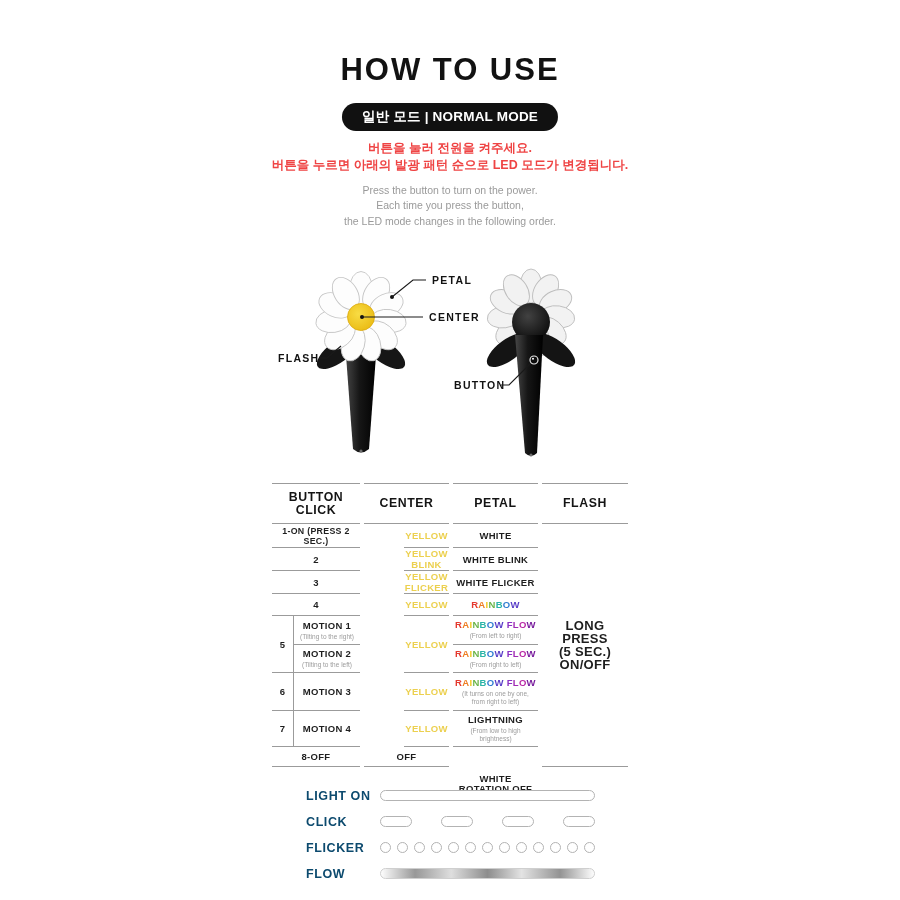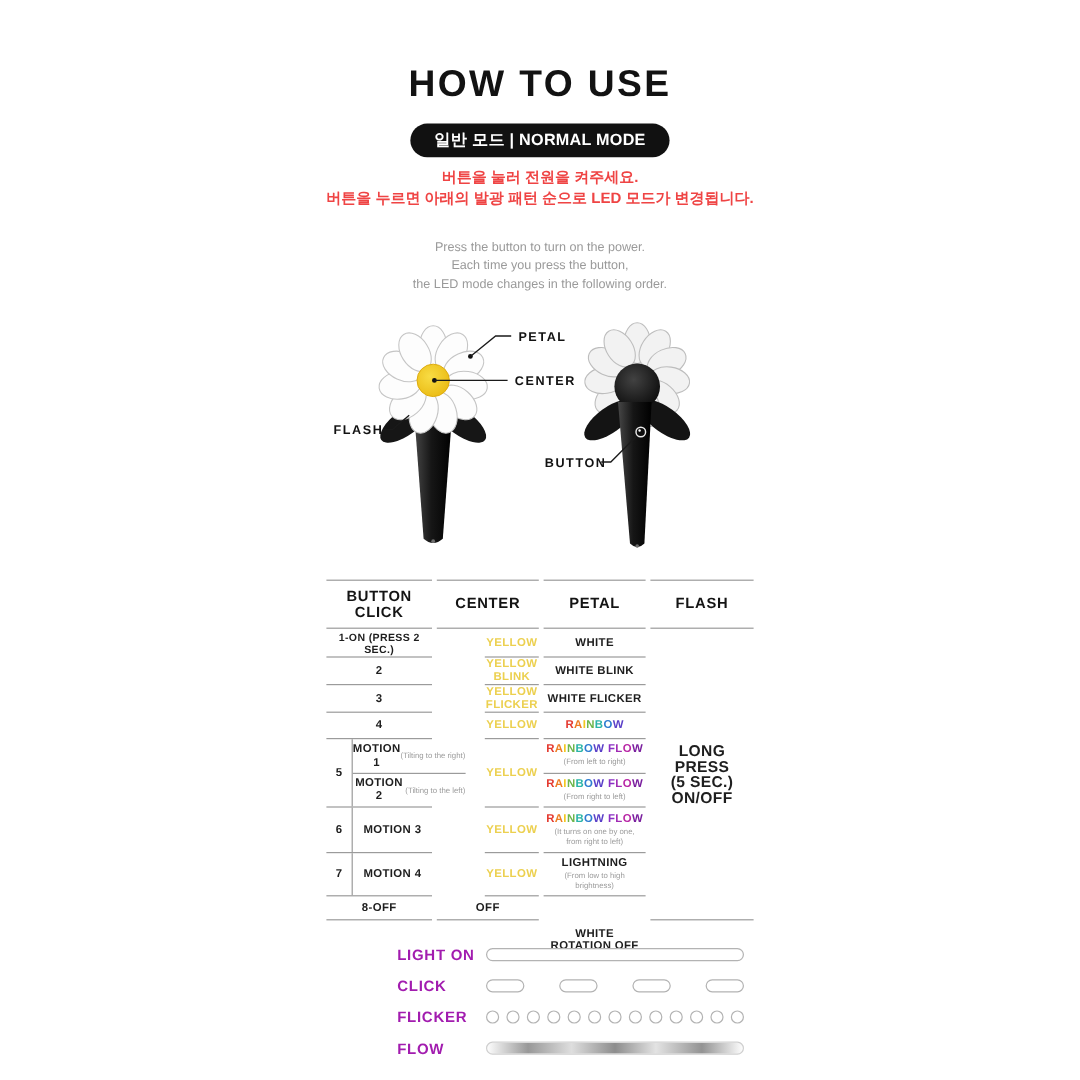--- a/index.html
+++ b/index.html
@@ -9,21 +9,21 @@
   
   .page-title{position:absolute;top:52px;left:0;width:100%;text-align:center;
               font-size:31px;font-weight:bold;letter-spacing:2px;color:#121212;}
   .mode-badge{position:absolute;top:103px;left:50%;transform:translateX(-50%);
               background:var(--badge-bg,#111);color:#fff;height:28px;line-height:28px;
               border-radius:15px;padding:0 20px;font-size:13.5px;font-weight:bold;
               letter-spacing:.2px;white-space:nowrap;}
   .ko-lines{position:absolute;top:140px;left:0;width:100%;text-align:center;
             font-size:12.5px;font-weight:bold;line-height:17px;color:#ef4444;}
   .en-lines{position:absolute;top:183px;left:0;width:100%;text-align:center;
-            font-size:10.5px;line-height:15.3px;color:#9a9a9a;margin-top:16px;}
+            font-size:10.5px;line-height:15.3px;color:#9a9a9a;}
 
   
   .diagram{position:absolute;left:250px;top:250px;width:400px;height:230px;}
   .diagram text{font-family:"Liberation Sans",sans-serif;font-size:10.5px;font-weight:bold;
                 letter-spacing:1.3px;fill:#121212;}
   .diagram .lbl-line{stroke:#1a1a1a;stroke-width:1.1;fill:none;}
 
   
   .t-wrap{position:absolute;left:272px;top:483px;width:356px;height:283px;}
   .t-col{position:absolute;top:0;display:flex;flex-direction:column;
@@ -38,28 +38,28 @@
   .td{font-size:9.5px;font-weight:bold;letter-spacing:.3px;color:#1e1e1e;}
   .yellow{color:var(--yellow,#ecd04f);margin-left:40px;}
   .stack{flex-direction:column;line-height:10px;}
   .note{font-size:6.5px;font-weight:normal;letter-spacing:0;color:#9b9b9b;
         line-height:7.5px;margin-top:2px;max-width:80px;}
   .nowrap{white-space:nowrap;}
   .splitrow{display:flex;flex-direction:row;align-items:stretch;box-sizing:border-box;flex:none;}
   .numcell{width:22px;flex:none;display:flex;align-items:center;justify-content:center;
            border-right:1px solid var(--line,#9b9b9b);box-sizing:border-box;}
   .motioncol{flex:1;display:flex;flex-direction:column;}
-  .subrow{flex:1;display:flex;flex-direction:row;align-items:center;justify-content:center;
+  .subrow{flex:1;display:flex;flex-direction:column;align-items:center;justify-content:center;
           text-align:center;box-sizing:border-box;}
   .flash-cell{line-height:13px;font-size:13px;}
 
   
   .legend{position:absolute;left:306px;top:790px;width:290px;}
   .lrow{display:flex;align-items:center;height:11px;margin-bottom:15px;}
-  .llabel{width:74px;flex:none;font-size:12.5px;font-weight:bold;letter-spacing:.6px;color:#a21caf;margin-left:25px;}
+  .llabel{width:74px;flex:none;font-size:12.5px;font-weight:bold;letter-spacing:.6px;color:#0c4a6e;}
   .lgfx{width:215px;flex:none;display:flex;justify-content:space-between;align-items:center;}
   .pill{height:11px;border:1.4px solid #b3b3b3;border-radius:6px;box-sizing:border-box;background:#fff;}
   .pill-full{width:215px;}
   .pill-blink{width:32px;}
   .dot{width:11px;height:11px;border:1.2px solid #b3b3b3;border-radius:50%;box-sizing:border-box;background:#fff;}
   .pill-flow{width:215px;height:11px;border:1px solid #cfcfcf;border-radius:6px;box-sizing:border-box;
     background:linear-gradient(90deg,#fdfdfd 0%,#989898 16%,#dedede 33%,#8d8d8d 50%,#e3e3e3 66%,#939393 84%,#fdfdfd 100%);}
 </style>
 </head>
 <body>

